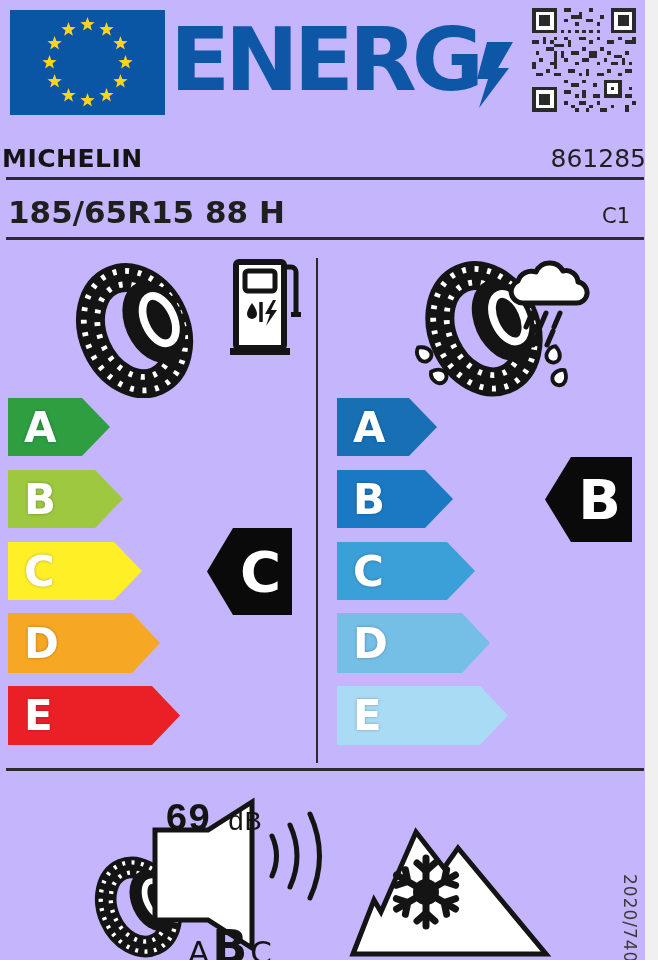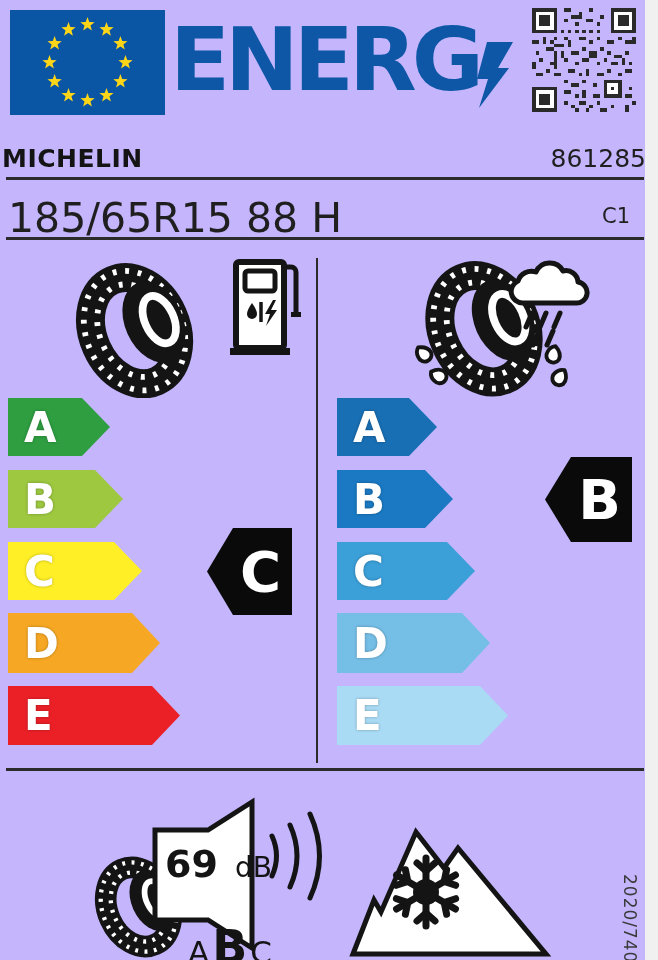--- a/index.html
+++ b/index.html
@@ -7,21 +7,21 @@
          font-family:"DejaVu Sans","Liberation Sans",sans-serif;color:#141414;}
   .abs{position:absolute;}
   .rule{position:absolute;background:#2b2b2b;height:3px;}
   .vrule{position:absolute;background:#2b2b2b;width:2px;}
   .gray-strip{position:absolute;left:645px;top:0;width:13px;height:960px;background:#f0f0f1;}
 
   .energ{font-size:88px;line-height:1;font-weight:800;letter-spacing:-5px;}
 
   .brand{font-size:25px;font-weight:700;letter-spacing:.5px;}
   .artnum{font-size:25px;font-weight:400;color:#1f1f1f;}
-  .size{font-size:41px;font-weight:400;color:#1f1f1f;text-align:center;}
+  .size{font-size:31px;font-weight:700;color:#1f1f1f;text-align:center;}
   .tclass{font-size:21px;color:#1f1f1f;}
 
   .scale-arrow{position:absolute;display:flex;align-items:center;
     clip-path:polygon(0 0,calc(100% - 28px) 0,100% 50%,calc(100% - 28px) 100%,0 100%);}
   .scale-arrow span{padding-left:16px;font-size:42px;font-weight:700;color:#fff;
     text-shadow:0 0 3px rgba(0,0,0,.30);}
 
   .rating-arrow{position:absolute;display:flex;align-items:center;justify-content:center;
     clip-path:polygon(26px 0,100% 0,100% 100%,26px 100%,0 50%);}
   .rating-arrow span{padding-left:22px;font-size:56px;font-weight:700;color:#fff;}
@@ -282,21 +282,21 @@
       <ellipse cx="64" cy="72" rx="36" ry="50" fill="none" stroke="#fff" stroke-width="6" stroke-dasharray="4 9"></ellipse>
       <ellipse cx="86" cy="72" rx="30" ry="44" fill="#141414"></ellipse>
       <ellipse cx="92" cy="72" rx="15" ry="26" fill="none" stroke="#fff" stroke-width="8"></ellipse>
     </g>
   </svg>
 
   <svg class="abs" style="left:150px;top:795px;" width="110" height="160" viewBox="0 0 110 160">
     <path d="M5,35 H58 L102,7 V153 L58,125 H5 Z" fill="#fff" stroke="#141414" stroke-width="5"></path>
   </svg>
 
-  <div class="db-box" style="left:165px;top:842px;">
+  <div class="db-box" style="left:165px;top:798px;font-family:Liberation Mono, monospace;">
     <span class="db-val">69</span>
     <span class="db-unit">dB</span>
   </div>
 
   <svg class="abs" style="left:266px;top:806px;" width="60" height="100" viewBox="0 0 60 100">
     <g fill="none" stroke="#141414" stroke-width="5" stroke-linecap="round">
       <path d="M6,30 q9,20 0,40"></path>
       <path d="M24,19 q14,31 0,62"></path>
       <path d="M44,8 q19,42 0,84"></path>
     </g>

